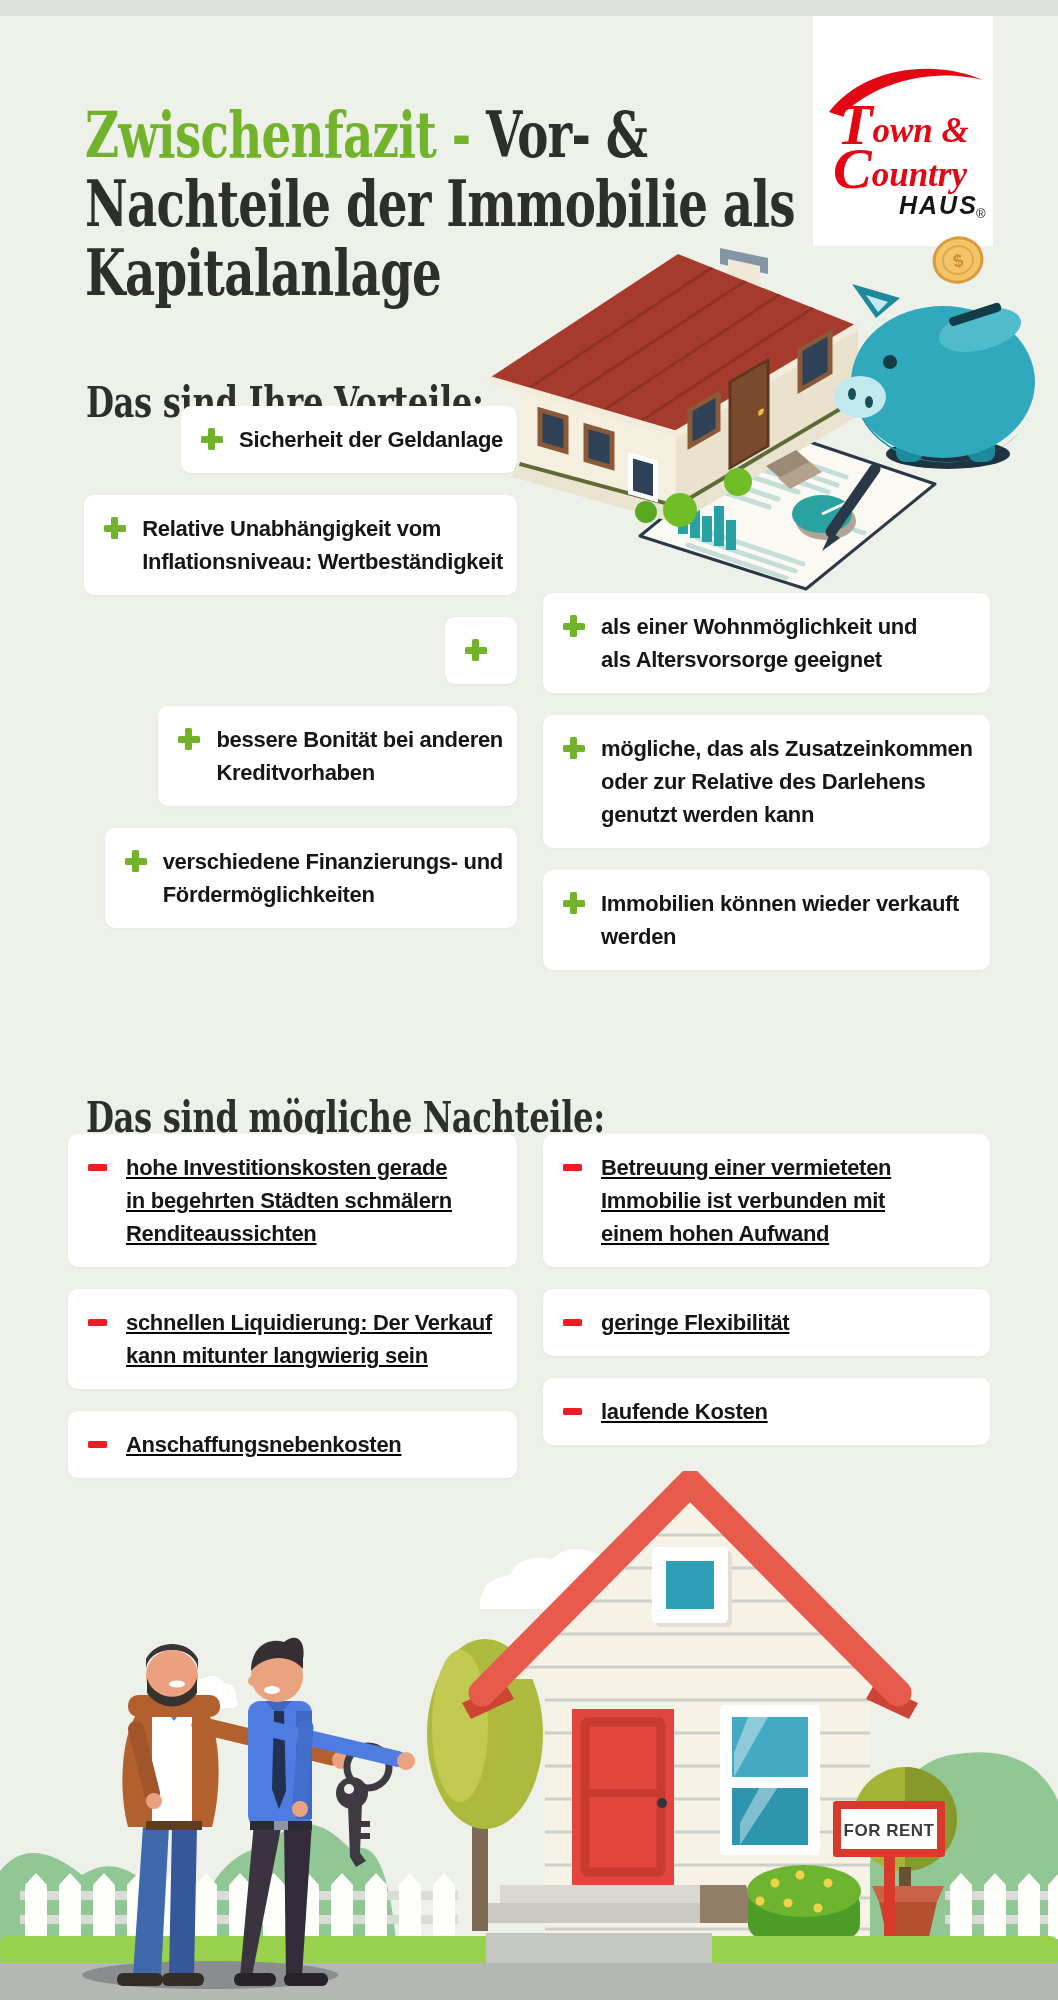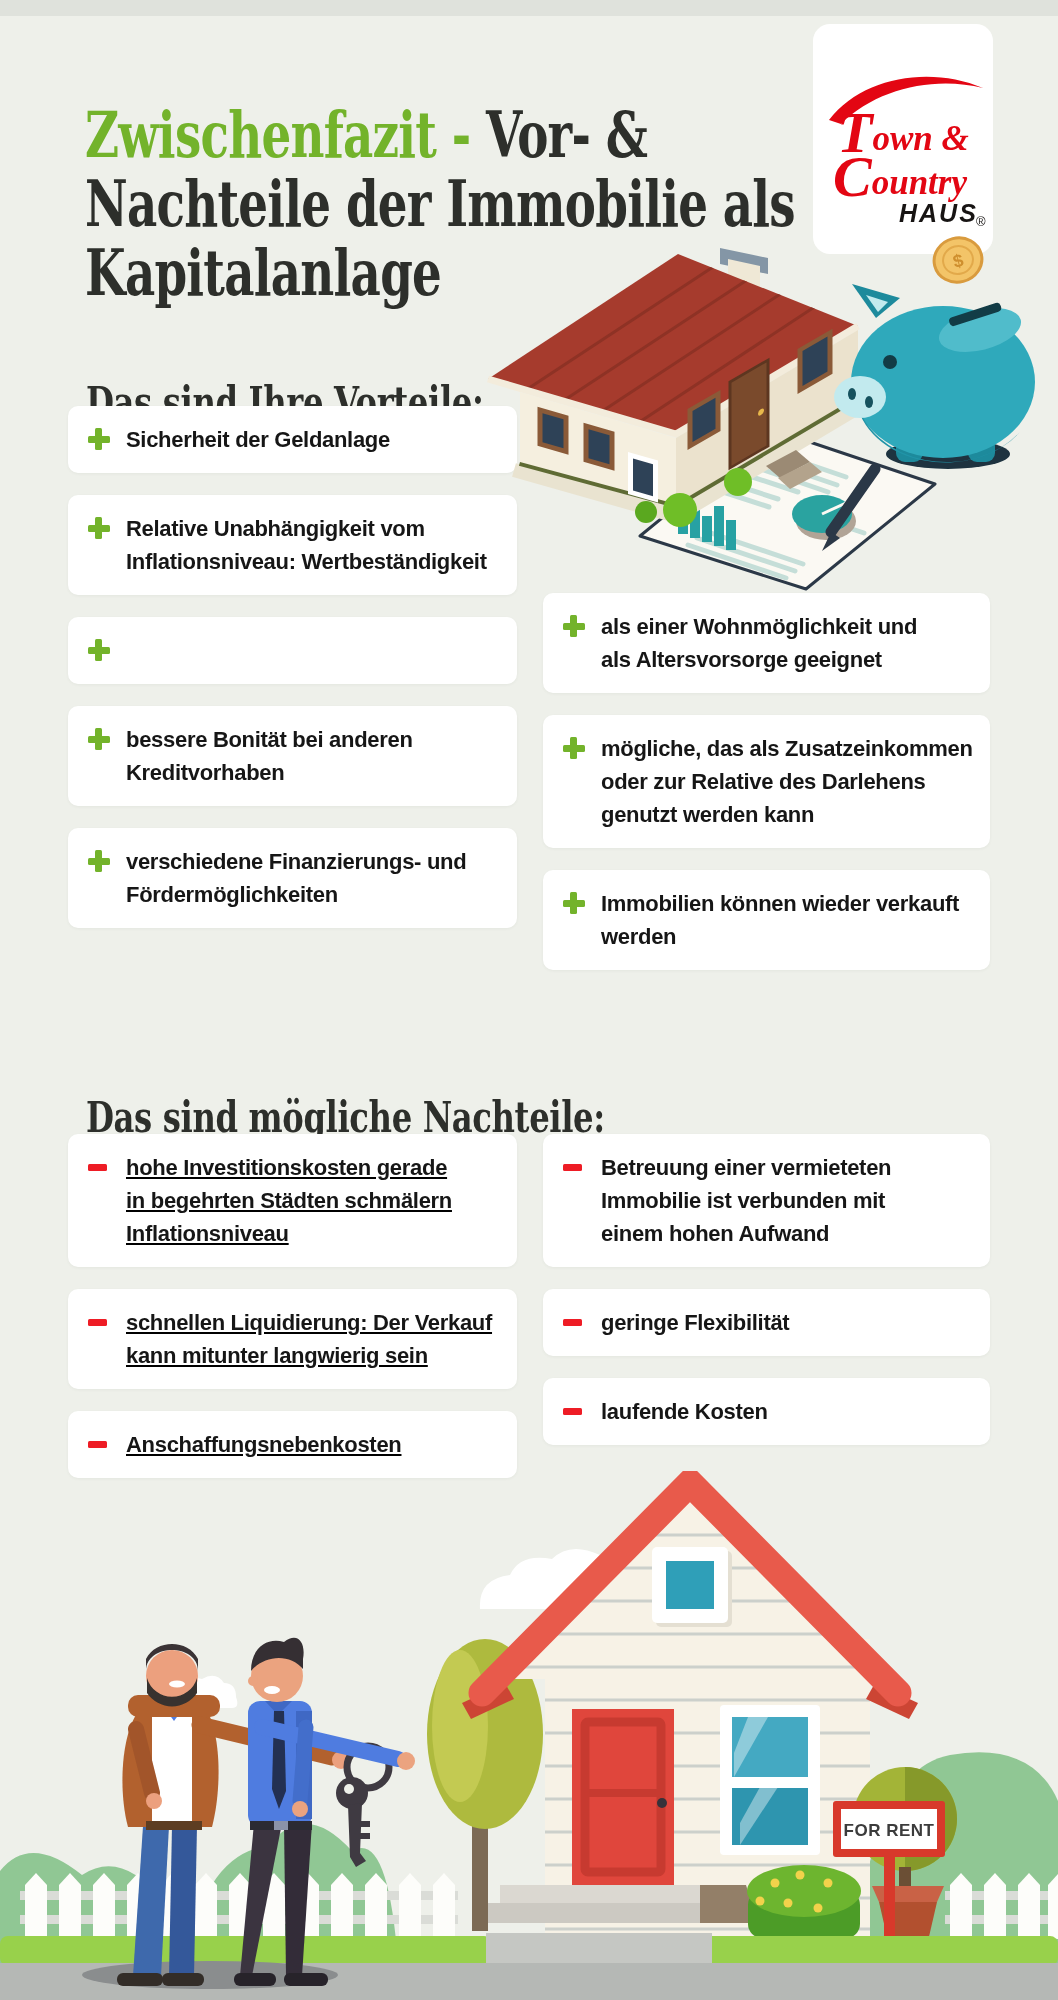--- a/index.html
+++ b/index.html
@@ -7,26 +7,26 @@
         font-family:"Liberation Sans",sans-serif;margin-top:16px;}
   .slab{font-family:"DejaVu Serif",serif;font-weight:700;color:#2d2f2b;
         transform-origin:0 0;white-space:nowrap;}
   .title{position:absolute;left:85px;top:84px;font-size:64px;line-height:69px;
          transform:scaleX(0.73);letter-spacing:-1px;}
   .title .green{color:var(--green);}
   .h2{position:absolute;left:86px;font-size:43px;line-height:46px;transform:scaleX(0.75);
       letter-spacing:-0.5px;}
   #h-adv{top:327px;}
   #h-dis{top:1042px;}
-  .logo-box{position:absolute;left:813px;top:8px;width:180px;height:230px;background:#ffffff;border-radius:17px;}
+  .logo-box{position:absolute;left:813px;top:0;width:180px;height:230px;background:#ffffff;}
   .col{position:absolute;display:flex;flex-direction:column;gap:22px;}
-  #adv-left{left:68px;top:390px;width:449px;}
+  #adv-left{left:68px;top:390px;width:449px;align-items:flex-end;}
   #adv-right{left:543px;top:577px;width:447px;}
   #dis-left{left:68px;top:1118px;width:449px;text-decoration:underline;}
-  #dis-right{left:543px;top:1118px;width:447px;}
+  #dis-right{left:543px;top:1118px;width:447px;text-decoration:underline;}
   .card{background:#fff;border-radius:10px;padding:17px 14px 17px 19px;display:flex;
         align-items:flex-start;box-shadow:0 1px 3px rgba(70,80,70,.06);}
   .marker{position:relative;width:24px;height:33px;flex:0 0 24px;margin-right:15px;}
   .marker.plus::before{content:"";position:absolute;left:1px;top:13px;width:22px;height:7px;
         background:var(--green);border-radius:1.5px;}
   .marker.plus::after{content:"";position:absolute;left:8px;top:5px;width:7px;height:22px;
         background:var(--green);border-radius:1.5px;}
   .marker.minus::before{content:"";position:absolute;left:1px;top:13px;width:19px;height:7px;
         background:var(--red);border-radius:1.5px;}
   .lines{font-weight:700;font-size:22px;line-height:33px;color:#161616;letter-spacing:-0.3px;}
@@ -117,21 +117,21 @@
           <div>werden</div>
         </div>
       </div>
     </div>
   <div class="col" id="dis-left">
       <div class="card">
         <span class="marker minus"></span>
         <div class="lines">
           <div>hohe Investitionskosten gerade</div>
           <div>in begehrten Städten schmälern</div>
-          <div>Inflationsniveau</div>
+          <div>Renditeaussichten</div>
         </div>
       </div>
       <div class="card">
         <span class="marker minus"></span>
         <div class="lines">
           <div>schnellen Liquidierung: Der Verkauf</div>
           <div>kann mitunter langwierig sein</div>
         </div>
       </div>
       <div class="card">

